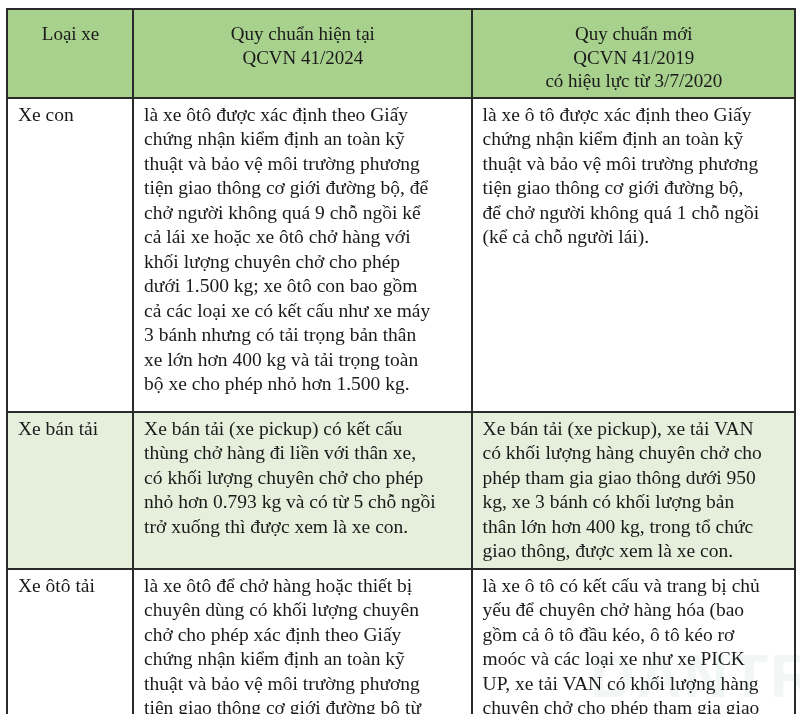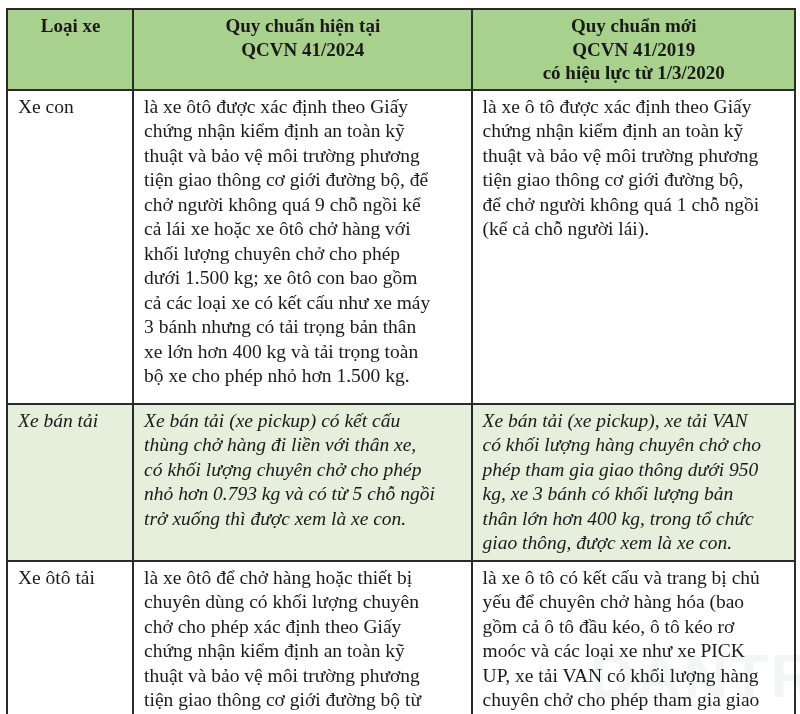--- a/index.html
+++ b/index.html
@@ -1,28 +1,28 @@
 <!DOCTYPE html>
 <html><head>
 <meta charset="utf-8">
 <style>
   html, body { margin:0; padding:0; background:#ffffff; }
   body { width:800px; height:714px; position:relative; overflow:hidden;
          font-family:"Liberation Serif", "DejaVu Serif", serif; color:#1a1a1a; }
   .tbl { position:absolute; left:6px; top:8px; width:790px; border-collapse:collapse; table-layout:fixed; }
   .tbl td, .tbl th { border:2px solid #2a2a2a; vertical-align:top; padding:4px 9px 4px 10px;
                      font-size:19.5px; line-height:24.5px; text-align:left; }
-  .tbl th { background:#a9d18e; font-weight:bold; text-align:center; font-size:19px; line-height:23.5px; padding-top:4px; }
+  .tbl th { background:#a9d18e; font-weight:normal; text-align:center; font-size:19px; line-height:23.5px; padding-top:12px; }
   .c1 { width:117px; }
   .c2 { width:314px; }
   .c3 { width:300px; }
   tr.hdr { height:74px; }
   tr.r1 { height:314px; }
   tr.r2 { height:135px; }
-  tr.r2 td { background:#e6eedc;font-style:italic; }
+  tr.r2 td { background:#e6eedc; }
   tr.r3 { height:179px; }
   .cell-text { white-space:pre-line; }
   .watermark { position:absolute; left:590px; top:640px; font-family:"Liberation Sans", sans-serif;
                font-weight:bold; font-size:62px; color:#2f7a5a; opacity:0.06; letter-spacing:2px; pointer-events:none; }
 </style>
 </head>
 <body>
 
 <table class="tbl">
   <colgroup>
@@ -30,21 +30,21 @@
       <col class="c2">
       <col class="c3">
   </colgroup>
   <tbody>
       <tr class="hdr">
     <th class="cell-text">Loại xe</th>
     <th class="cell-text">Quy chuẩn hiện tại
 QCVN 41/2024</th>
     <th class="cell-text">Quy chuẩn mới
 QCVN 41/2019
-có hiệu lực từ 1/3/2020</th>
+có hiệu lực từ 3/7/2020</th>
   </tr>
   <tr class="r1">
     <td class="cell-text">Xe con</td>
     <td class="cell-text">là xe ôtô được xác định theo Giấy
 chứng nhận kiểm định an toàn kỹ
 thuật và bảo vệ môi trường phương
 tiện giao thông cơ giới đường bộ, để
 chở người không quá 9 chỗ ngồi kể
 cả lái xe hoặc xe ôtô chở hàng với
 khối lượng chuyên chở cho phép

